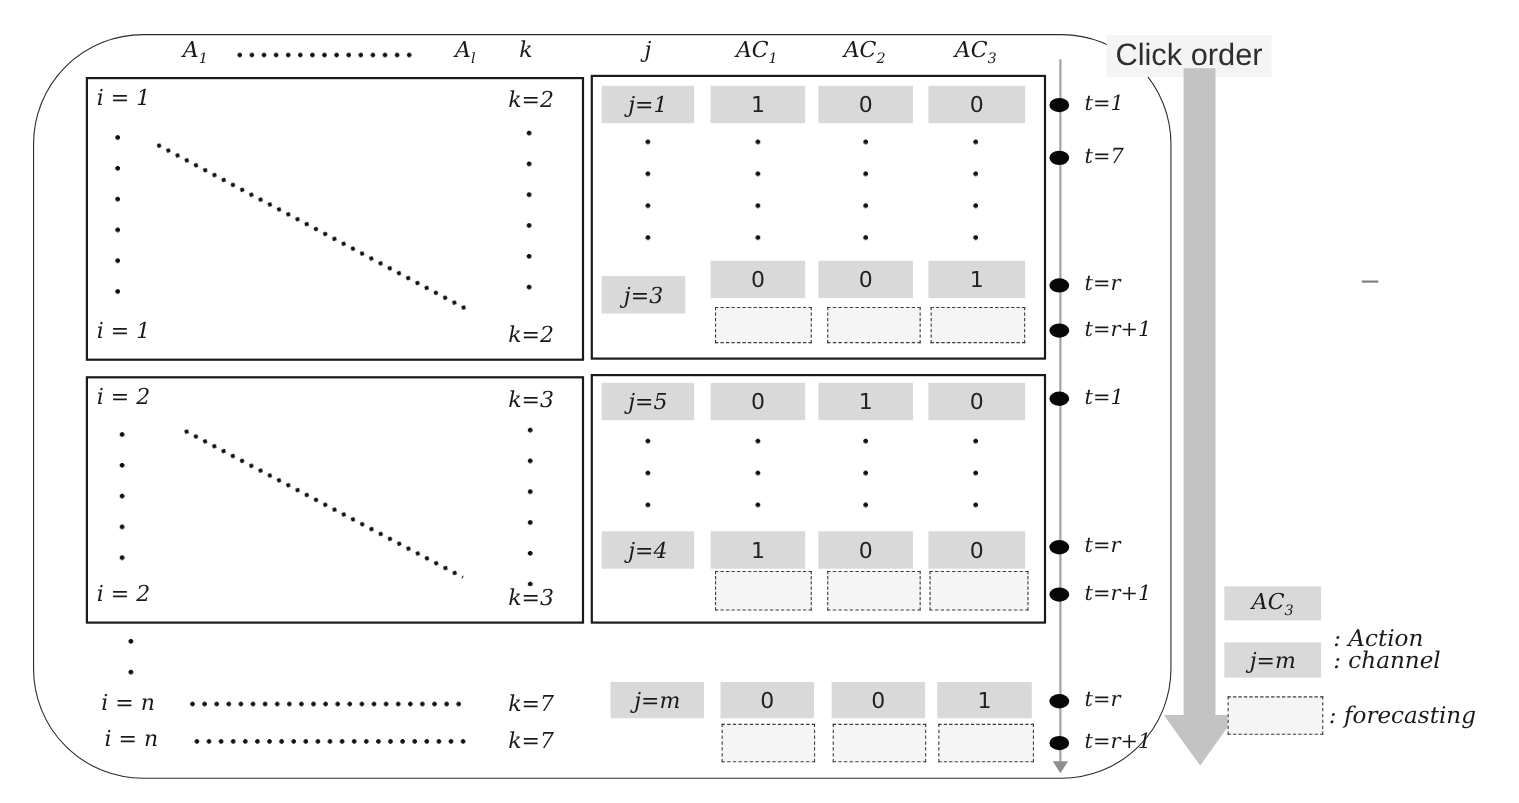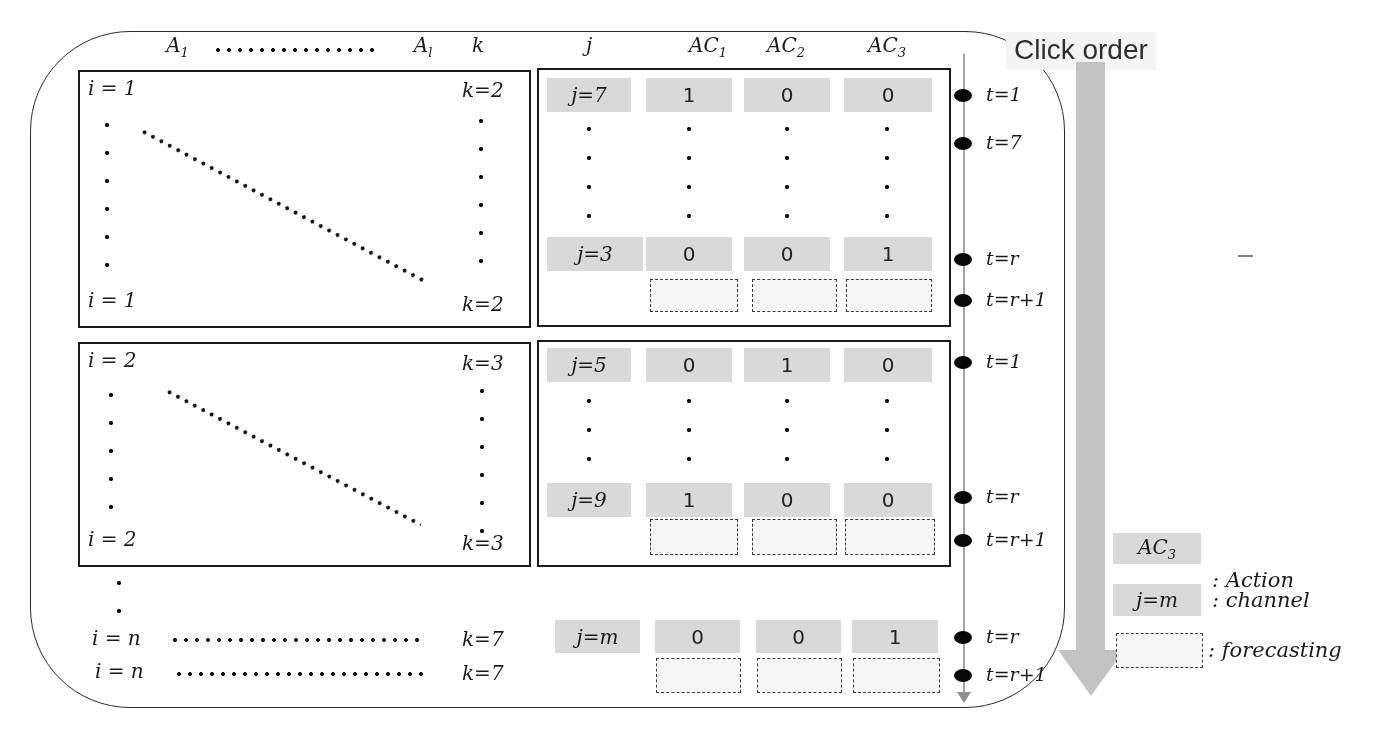--- a/index.html
+++ b/index.html
@@ -36,48 +36,48 @@
 
 <div id="canvas">
 
   <div class="frame"></div>
 
   <div class="hlabel math" style="left:150px;width:55px;"><span>A</span><sub>1</sub></div>
   <div class="hdots" style="left:215px;top:47px;width:160px;"></div>
   <div class="hlabel math" style="left:398px;width:50px;"><span>A</span><sub>l</sub></div>
   <div class="hlabel math" style="left:462px;width:32px;"><span>k</span></div>
   <div class="hlabel math" style="left:572px;width:34px;"><span>j</span></div>
-  <div class="hlabel math" style="left:675px;width:66px;"><span>AC</span><sub>1</sub></div>
+  <div class="hlabel math" style="left:655px;width:66px;"><span>AC</span><sub>1</sub></div>
   <div class="hlabel math" style="left:753px;width:66px;"><span>AC</span><sub>2</sub></div>
   <div class="hlabel math" style="left:854px;width:66px;"><span>AC</span><sub>3</sub></div>
 
   <div class="clickorder">Click order</div>
   <div class="shaft"></div>
   <div class="head"></div>
   <div class="dashmark"></div>
 
   <div class="box" style="left:78px;top:70px;width:449px;height:254px;"></div>
   <div class="abs math" style="left:88px;top:76px;">i = 1</div>
   <div class="abs math" style="left:462px;top:78px;">k=2</div>
   <div class="vdots" style="left:104px;top:122px;height:168px;"></div>
   <div class="vdots" style="left:478px;top:118px;height:168px;"></div>
   <div class="ddots" style="left:142px;top:128px;width:320px;transform:rotate(28deg);"></div>
   <div class="abs math" style="left:88px;top:288px;">i = 1</div>
   <div class="abs math" style="left:462px;top:292px;">k=2</div>
 
   <div class="box" style="left:537px;top:68px;width:410px;height:255px;"></div>
-  <div class="gcell math" style="left:547px;top:78px;width:84px;">j=7</div>
+  <div class="gcell math" style="left:547px;top:78px;width:84px;">j=1</div>
   <div class="gcell num" style="left:646px;top:78px;width:86px;">1</div>
   <div class="gcell num" style="left:744px;top:78px;width:86px;">0</div>
   <div class="gcell num" style="left:844px;top:78px;width:88px;">0</div>
   <div class="vdots" style="left:586px;top:126px;height:112px;background-size:6px 29px;"></div>
   <div class="vdots" style="left:686px;top:126px;height:112px;background-size:6px 29px;"></div>
   <div class="vdots" style="left:784px;top:126px;height:112px;background-size:6px 29px;"></div>
   <div class="vdots" style="left:884px;top:126px;height:112px;background-size:6px 29px;"></div>
-  <div class="gcell math" style="left:547px;top:237px;width:96px;">j=3</div>
+  <div class="gcell math" style="left:547px;top:251px;width:76px;">j=3</div>
   <div class="gcell num" style="left:646px;top:237px;width:86px;">0</div>
   <div class="gcell num" style="left:744px;top:237px;width:86px;">0</div>
   <div class="gcell num" style="left:844px;top:237px;width:88px;">1</div>
   <div class="fcell" style="left:650px;top:279px;width:88px;height:33px;"></div>
   <div class="fcell" style="left:752px;top:279px;width:85px;height:33px;"></div>
   <div class="fcell" style="left:846px;top:279px;width:86px;height:33px;"></div>
 
   <div class="box" style="left:78px;top:342px;width:449px;height:221px;"></div>
   <div class="abs math" style="left:88px;top:348px;">i = 2</div>
   <div class="abs math" style="left:462px;top:351px;">k=3</div>
@@ -89,21 +89,21 @@
 
   <div class="box" style="left:537px;top:340px;width:410px;height:223px;"></div>
   <div class="gcell math" style="left:547px;top:348px;width:84px;">j=5</div>
   <div class="gcell num" style="left:646px;top:348px;width:86px;">0</div>
   <div class="gcell num" style="left:744px;top:348px;width:86px;">1</div>
   <div class="gcell num" style="left:844px;top:348px;width:88px;">0</div>
   <div class="vdots" style="left:586px;top:398px;height:84px;background-size:6px 29px;"></div>
   <div class="vdots" style="left:686px;top:398px;height:84px;background-size:6px 29px;"></div>
   <div class="vdots" style="left:784px;top:398px;height:84px;background-size:6px 29px;"></div>
   <div class="vdots" style="left:884px;top:398px;height:84px;background-size:6px 29px;"></div>
-  <div class="gcell math" style="left:547px;top:483px;width:84px;">j=9</div>
+  <div class="gcell math" style="left:547px;top:483px;width:84px;">j=4</div>
   <div class="gcell num" style="left:646px;top:483px;width:86px;">1</div>
   <div class="gcell num" style="left:744px;top:483px;width:86px;">0</div>
   <div class="gcell num" style="left:844px;top:483px;width:88px;">0</div>
   <div class="fcell" style="left:650px;top:519px;width:88px;height:36px;"></div>
   <div class="fcell" style="left:752px;top:519px;width:85px;height:36px;"></div>
   <div class="fcell" style="left:845px;top:519px;width:90px;height:36px;"></div>
 
   <div class="vdots" style="left:116px;top:580px;height:56px;"></div>
 
   <div class="abs math" style="left:92px;top:626px;">i = n</div>

